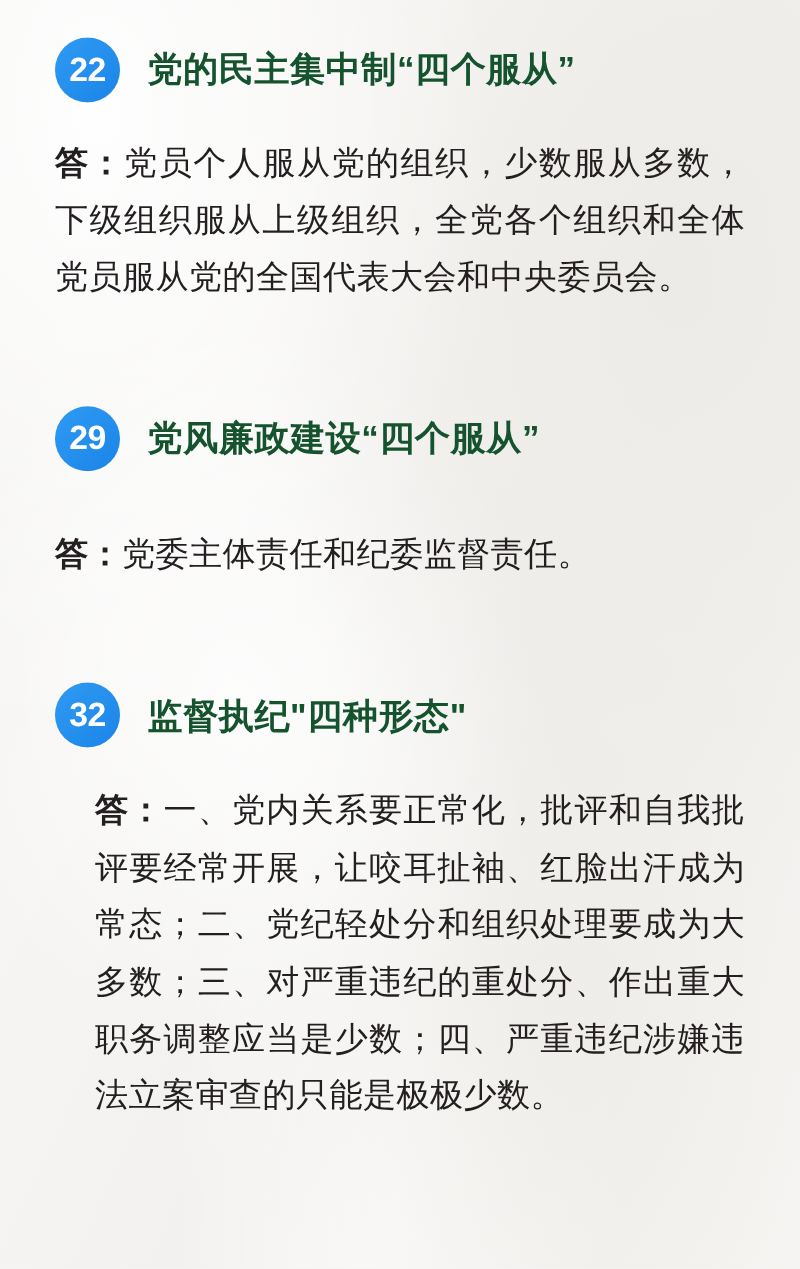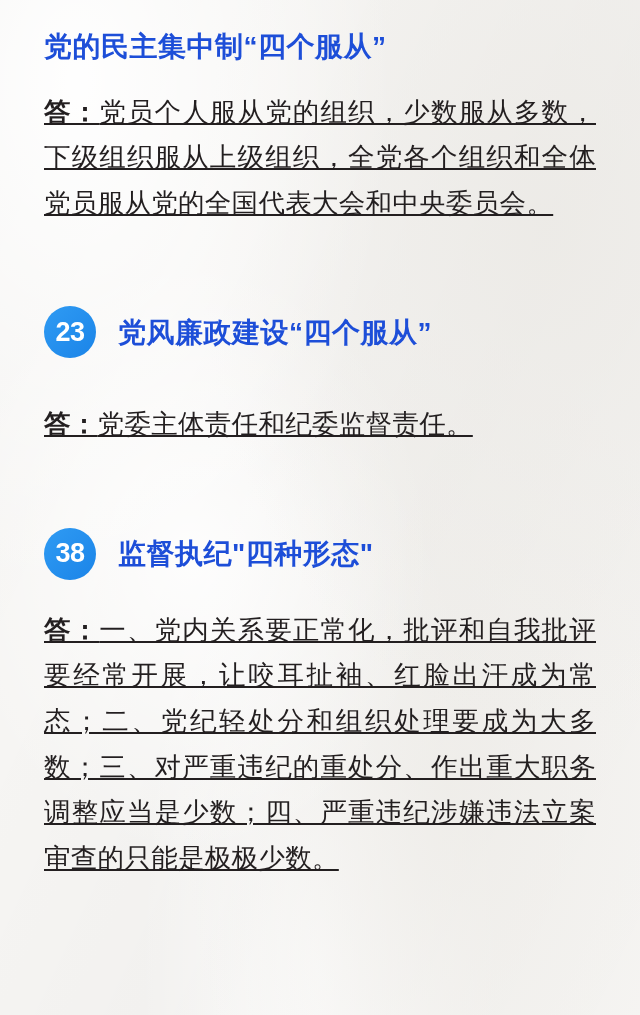--- a/index.html
+++ b/index.html
@@ -54,74 +54,74 @@
     color: #ffffff;
     font-size: 27px;
     font-weight: bold;
     display: flex;
     align-items: center;
     justify-content: center;
     flex: 0 0 auto;
     letter-spacing: -0.5px;
   }
   .qa-title {
-    color: #1d4ed8;
+    color: #14532d;
     font-size: 28px;
     font-weight: bold;
     letter-spacing: 0.5px;
     line-height: 1.2;
   }
   .qa-answer {
     color: #231f20;
     font-size: 26.5px;
     line-height: 1.72;
     text-align: justify;
     margin: 0;
     letter-spacing: 0.3px;
-    text-decoration: underline;
   }
   .qa-answer .lead {
     font-weight: bold;
   }
   #b22 { padding-top: 30px; }
   #b22 .qa-answer { margin-top: 26px; }
   #b23 { padding-top: 80px; }
   #b23 .qa-answer { margin-top: 44px; }
   #b24 { padding-top: 80px; }
-  #b24 .qa-answer { margin-top: 28px; }
+  #b24 .qa-answer { margin-top: 28px; margin-left: 32px; }
 </style>
 </head>
 <body>
 
 <div class="paper-texture"></div>
 
 <div class="page">
 
   <div class="qa-block" id="b22">
     <div class="qa-header">
+      <div class="badge">22</div>
       <div class="qa-title">党的民主集中制“四个服从”</div>
     </div>
     <p class="qa-answer">
       <span class="lead">答：</span><span>党员个人服从党的组织，少数服从多数，下级组织服从上级组织，全党各个组织和全体党员服从党的全国代表大会和中央委员会。</span>
     </p>
   </div>
 
   <div class="qa-block" id="b23">
     <div class="qa-header">
-      <div class="badge">23</div>
+      <div class="badge">29</div>
       <div class="qa-title">党风廉政建设“四个服从”</div>
     </div>
     <p class="qa-answer">
       <span class="lead">答：</span><span>党委主体责任和纪委监督责任。</span>
     </p>
   </div>
 
   <div class="qa-block" id="b24">
     <div class="qa-header">
-      <div class="badge">38</div>
+      <div class="badge">32</div>
       <div class="qa-title">监督执纪"四种形态"</div>
     </div>
     <p class="qa-answer">
       <span class="lead">答：</span><span>一、党内关系要正常化，批评和自我批评要经常开展，让咬耳扯袖、红脸出汗成为常态；二、党纪轻处分和组织处理要成为大多数；三、对严重违纪的重处分、作出重大职务调整应当是少数；四、严重违纪涉嫌违法立案审查的只能是极极少数。</span>
     </p>
   </div>
 
 </div>
 
 </body></html>

